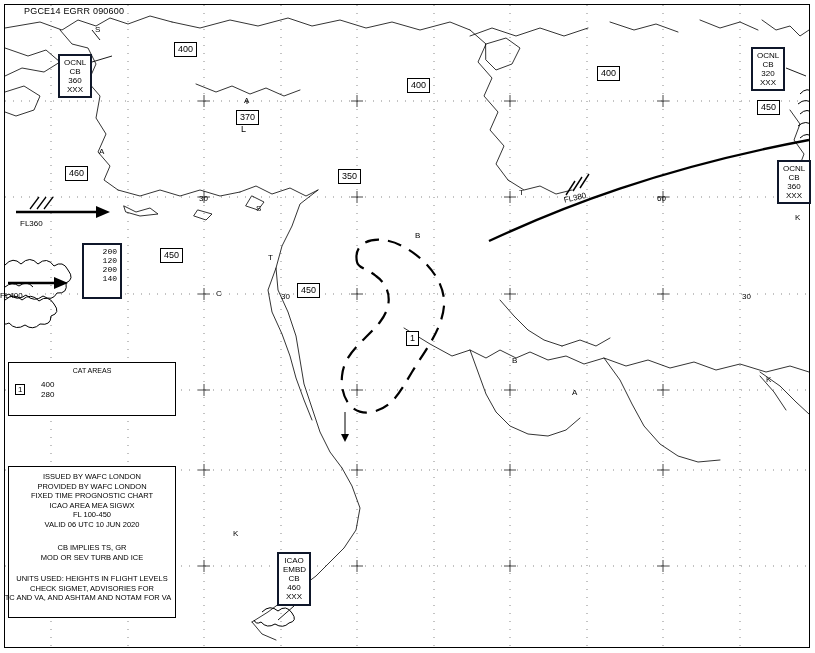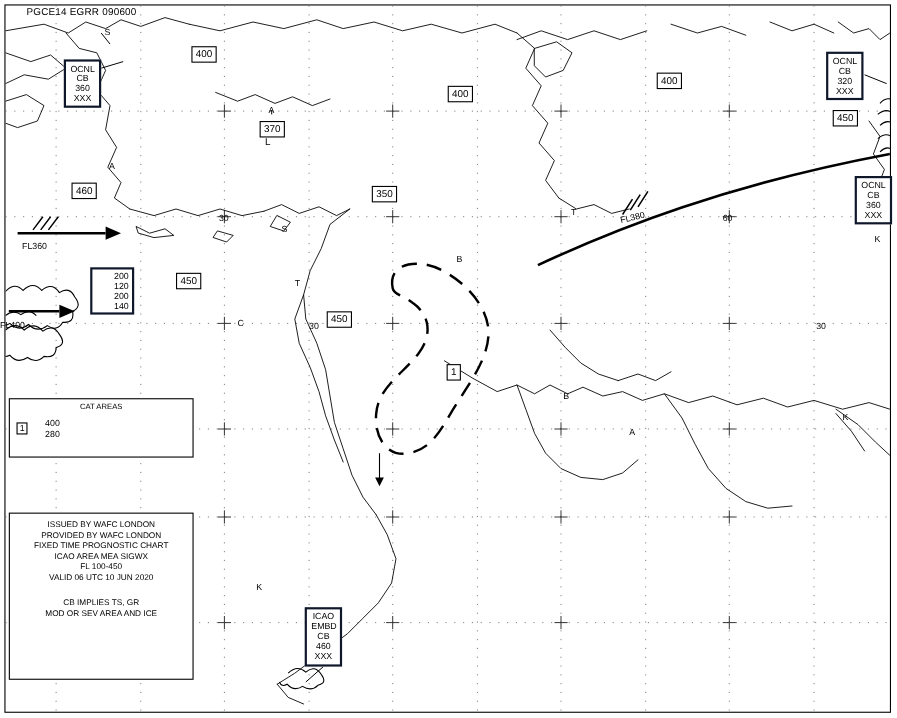--- a/index.html
+++ b/index.html
@@ -252,21 +252,21 @@
   <div class="flbox" style="left:297px;top:283px;">450</div>
   <div class="flbox" style="left:236px;top:110px;">370</div>
   <div class="lbl9" style="left:241px;top:124px;">L</div>
 
   <div class="lbl" style="left:20px;top:219px;">FL360</div>
   <div class="lbl" style="left:0;top:291px;">FL400</div>
   <div class="lbl" style="left:563px;top:196px;transform:rotate(-13deg);transform-origin:left top;">FL380</div>
 
   <div class="flbox" style="left:406px;top:331px;">1</div>
 
-  <div class="box" style="left:82px;top:243px;width:40px;height:43px;text-align:right;padding-right:3px;padding-top:2px;">
+  <div class="box" style="left:82px;top:243px;width:40px;height:56px;text-align:right;padding-right:3px;padding-top:2px;font-family:Liberation Mono, monospace;">
     <div>200</div>
     <div>120</div>
     <div>200</div>
     <div>140</div>
   </div>
 
   <div class="lbl" style="left:199px;top:194px;">30</div>
   <div class="lbl" style="left:281px;top:292px;">30</div>
   <div class="lbl" style="left:742px;top:292px;">30</div>
   <div class="lbl" style="left:657px;top:194px;">60</div>
@@ -298,17 +298,22 @@
     <div class="blk">
       <div>ISSUED BY WAFC LONDON</div>
       <div>PROVIDED BY WAFC LONDON</div>
       <div>FIXED TIME PROGNOSTIC CHART</div>
       <div>ICAO AREA MEA SIGWX</div>
       <div>FL 100-450</div>
       <div>VALID 06 UTC 10 JUN 2020</div>
     </div>
     <div class="blk" style="margin-top:14px;">
       <div>CB IMPLIES TS, GR</div>
-      <div>MOD OR SEV AREA AND ICE</div>
+      <div>MOD OR SEV TURB AND ICE</div>
     </div>
+    <div class="blk" style="margin-top:12px;">
+      <div>UNITS USED: HEIGHTS IN FLIGHT LEVELS</div>
+      <div>CHECK SIGMET, ADVISORIES FOR</div>
+      <div style="margin-left:-8px;">TC AND VA, AND ASHTAM AND NOTAM FOR VA</div>
+    </div>
   </div>
 
 </div>
 
 </body></html>

